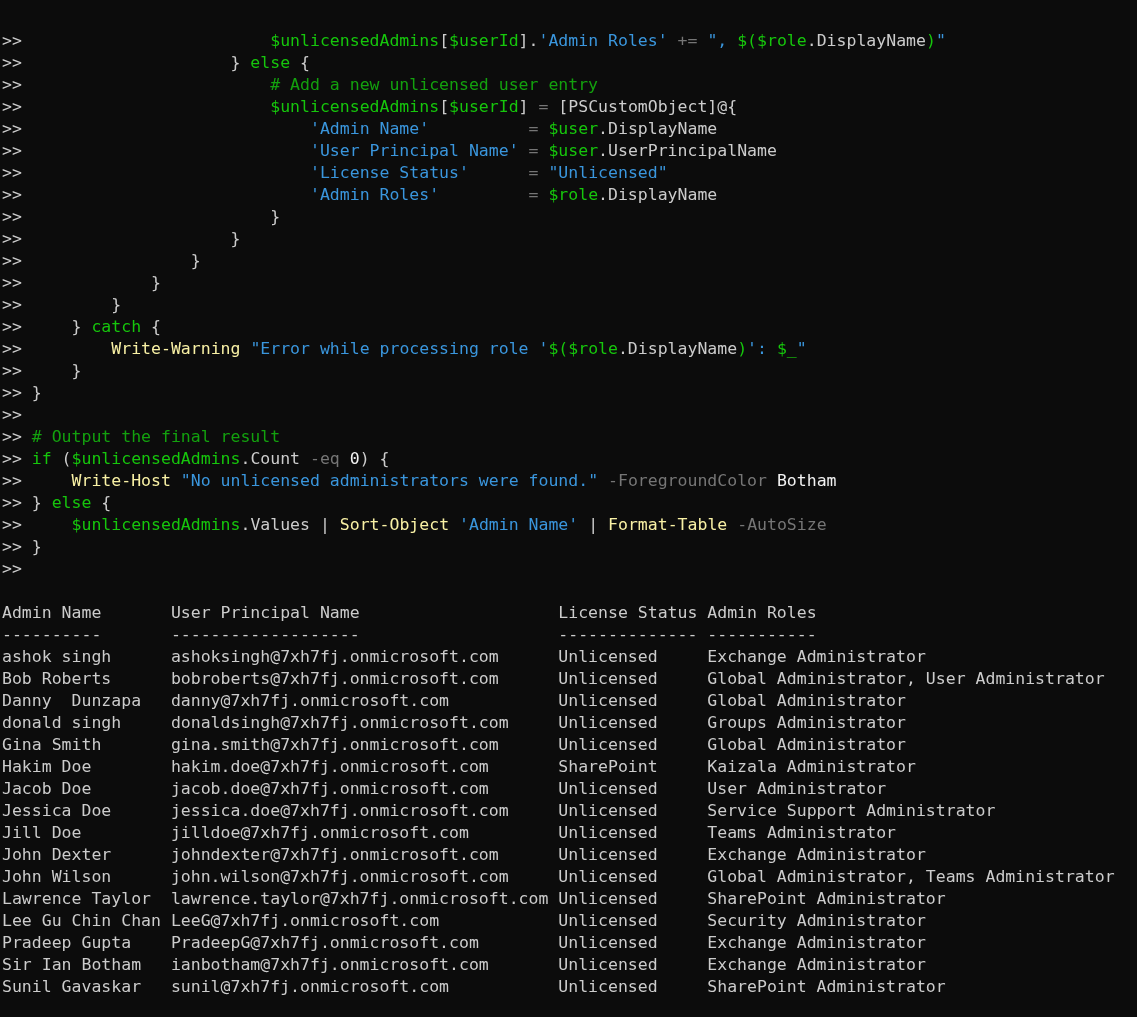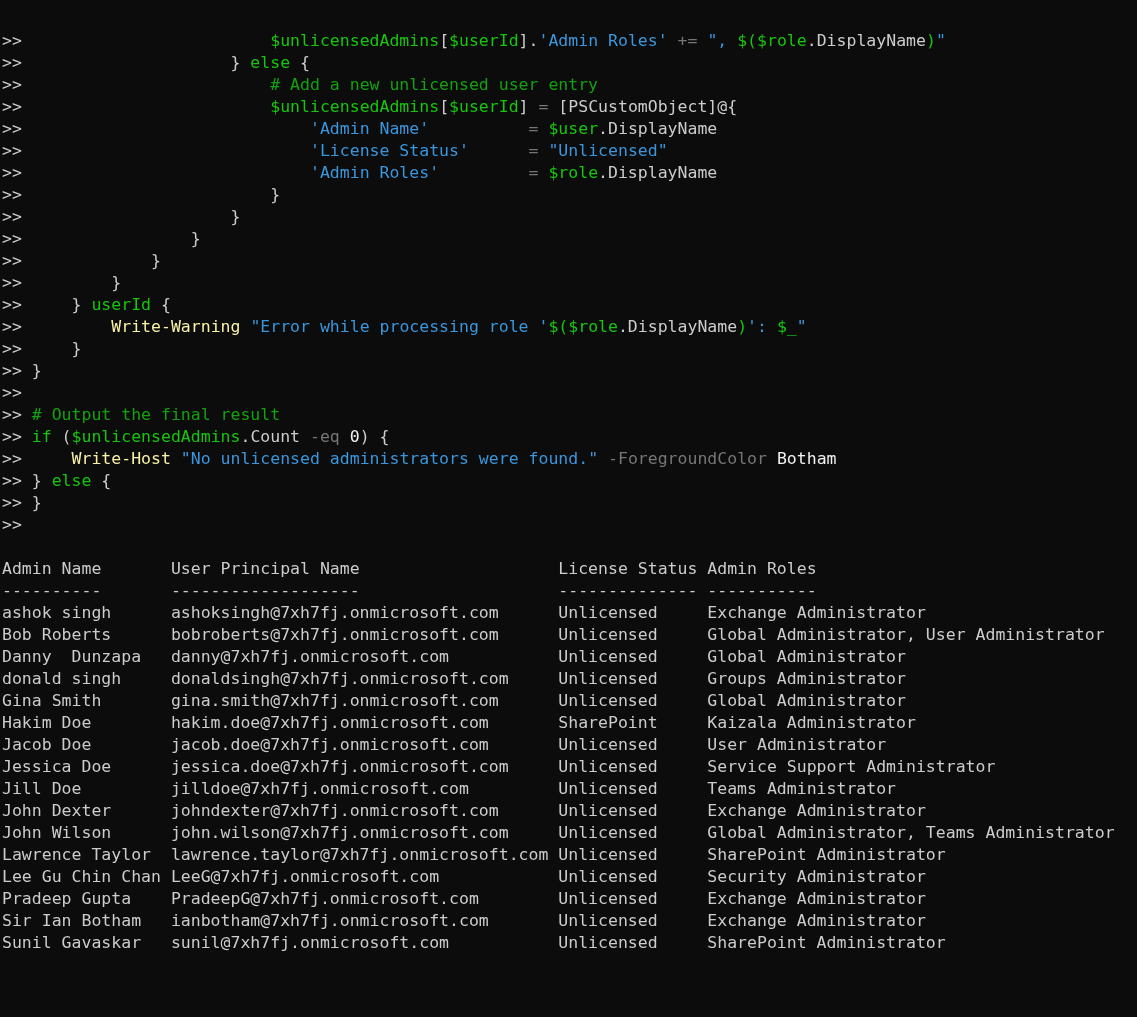--- a/index.html
+++ b/index.html
@@ -46,36 +46,38 @@
   </span>
   <span class="title">Administrator: Windows PowerShell</span>
 </div>
 
 <div class="terminal" id="terminal">
     <div class="line"><span class="d">&gt;&gt; </span><span class="d">                        </span><span class="g">$unlicensedAdmins</span><span class="d">[</span><span class="g">$userId</span><span class="d">].</span><span class="s">'Admin Roles'</span><span class="d"> </span><span class="o">+=</span><span class="d"> </span><span class="s">", </span><span class="g">$($role</span><span class="d">.DisplayName</span><span class="g">)</span><span class="s">"</span></div>
     <div class="line"><span class="d">&gt;&gt; </span><span class="d">                    } </span><span class="g">else</span><span class="d"> {</span></div>
     <div class="line"><span class="d">&gt;&gt; </span><span class="d">                        </span><span class="c"># Add a new unlicensed user entry</span></div>
     <div class="line"><span class="d">&gt;&gt; </span><span class="d">                        </span><span class="g">$unlicensedAdmins</span><span class="d">[</span><span class="g">$userId</span><span class="d">] </span><span class="o">=</span><span class="d"> [PSCustomObject]@{</span></div>
     <div class="line"><span class="d">&gt;&gt; </span><span class="d">                            </span><span class="s">'Admin Name'</span><span class="d">          </span><span class="o">=</span><span class="d"> </span><span class="g">$user</span><span class="d">.DisplayName</span></div>
+    <div class="line"><span class="d">&gt;&gt; </span><span class="d">                            </span><span class="s">'User Principal Name'</span><span class="d"> </span><span class="o">=</span><span class="d"> </span><span class="g">$user</span><span class="d">.UserPrincipalName</span></div>
     <div class="line"><span class="d">&gt;&gt; </span><span class="d">                            </span><span class="s">'License Status'</span><span class="d">      </span><span class="o">=</span><span class="d"> </span><span class="s">"Unlicensed"</span></div>
     <div class="line"><span class="d">&gt;&gt; </span><span class="d">                            </span><span class="s">'Admin Roles'</span><span class="d">         </span><span class="o">=</span><span class="d"> </span><span class="g">$role</span><span class="d">.DisplayName</span></div>
     <div class="line"><span class="d">&gt;&gt; </span><span class="d">                        }</span></div>
     <div class="line"><span class="d">&gt;&gt; </span><span class="d">                    }</span></div>
     <div class="line"><span class="d">&gt;&gt; </span><span class="d">                }</span></div>
     <div class="line"><span class="d">&gt;&gt; </span><span class="d">            }</span></div>
     <div class="line"><span class="d">&gt;&gt; </span><span class="d">        }</span></div>
-    <div class="line"><span class="d">&gt;&gt; </span><span class="d">    } </span><span class="g">userId</span><span class="d"> {</span></div>
+    <div class="line"><span class="d">&gt;&gt; </span><span class="d">    } </span><span class="g">catch</span><span class="d"> {</span></div>
     <div class="line"><span class="d">&gt;&gt; </span><span class="d">        </span><span class="y">Write-Warning</span><span class="d"> </span><span class="s">"Error while processing role '</span><span class="g">$($role</span><span class="d">.DisplayName</span><span class="g">)</span><span class="s">': </span><span class="g">$_</span><span class="s">"</span></div>
     <div class="line"><span class="d">&gt;&gt; </span><span class="d">    }</span></div>
     <div class="line"><span class="d">&gt;&gt; </span><span class="d">}</span></div>
     <div class="line"><span class="d">&gt;&gt; </span></div>
     <div class="line"><span class="d">&gt;&gt; </span><span class="c"># Output the final result</span></div>
     <div class="line"><span class="d">&gt;&gt; </span><span class="g">if</span><span class="d"> (</span><span class="g">$unlicensedAdmins</span><span class="d">.Count </span><span class="o">-eq</span><span class="w"> 0</span><span class="d">) {</span></div>
     <div class="line"><span class="d">&gt;&gt; </span><span class="d">    </span><span class="y">Write-Host</span><span class="d"> </span><span class="s">"No unlicensed administrators were found."</span><span class="d"> </span><span class="o">-ForegroundColor</span><span class="w"> Botham</span></div>
     <div class="line"><span class="d">&gt;&gt; </span><span class="d">} </span><span class="g">else</span><span class="d"> {</span></div>
+    <div class="line"><span class="d">&gt;&gt; </span><span class="d">    </span><span class="g">$unlicensedAdmins</span><span class="d">.Values | </span><span class="y">Sort-Object</span><span class="d"> </span><span class="s">'Admin Name'</span><span class="d"> | </span><span class="y">Format-Table</span><span class="d"> </span><span class="o">-AutoSize</span></div>
     <div class="line"><span class="d">&gt;&gt; </span><span class="d">}</span></div>
     <div class="line"><span class="d">&gt;&gt; </span></div>
     <div class="line"></div>
     <div class="line"><span class="d">Admin Name       User Principal Name                    License Status Admin Roles</span></div>
     <div class="line"><span class="d">----------       -------------------                    -------------- -----------</span></div>
     <div class="line"><span class="d">ashok singh      ashoksingh@7xh7fj.onmicrosoft.com      Unlicensed     Exchange Administrator</span></div>
     <div class="line"><span class="d">Bob Roberts      bobroberts@7xh7fj.onmicrosoft.com      Unlicensed     Global Administrator, User Administrator</span></div>
     <div class="line"><span class="d">Danny  Dunzapa   danny@7xh7fj.onmicrosoft.com           Unlicensed     Global Administrator</span></div>
     <div class="line"><span class="d">donald singh     donaldsingh@7xh7fj.onmicrosoft.com     Unlicensed     Groups Administrator</span></div>
     <div class="line"><span class="d">Gina Smith       gina.smith@7xh7fj.onmicrosoft.com      Unlicensed     Global Administrator</span></div>

